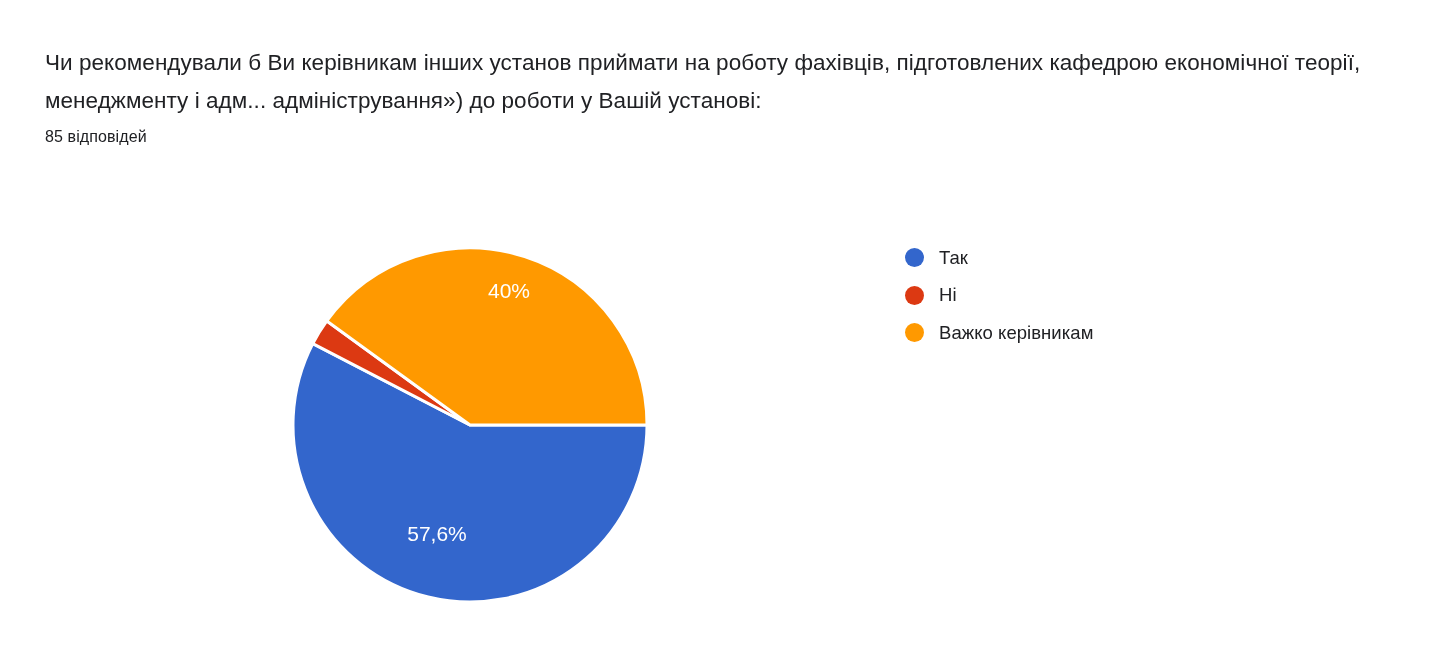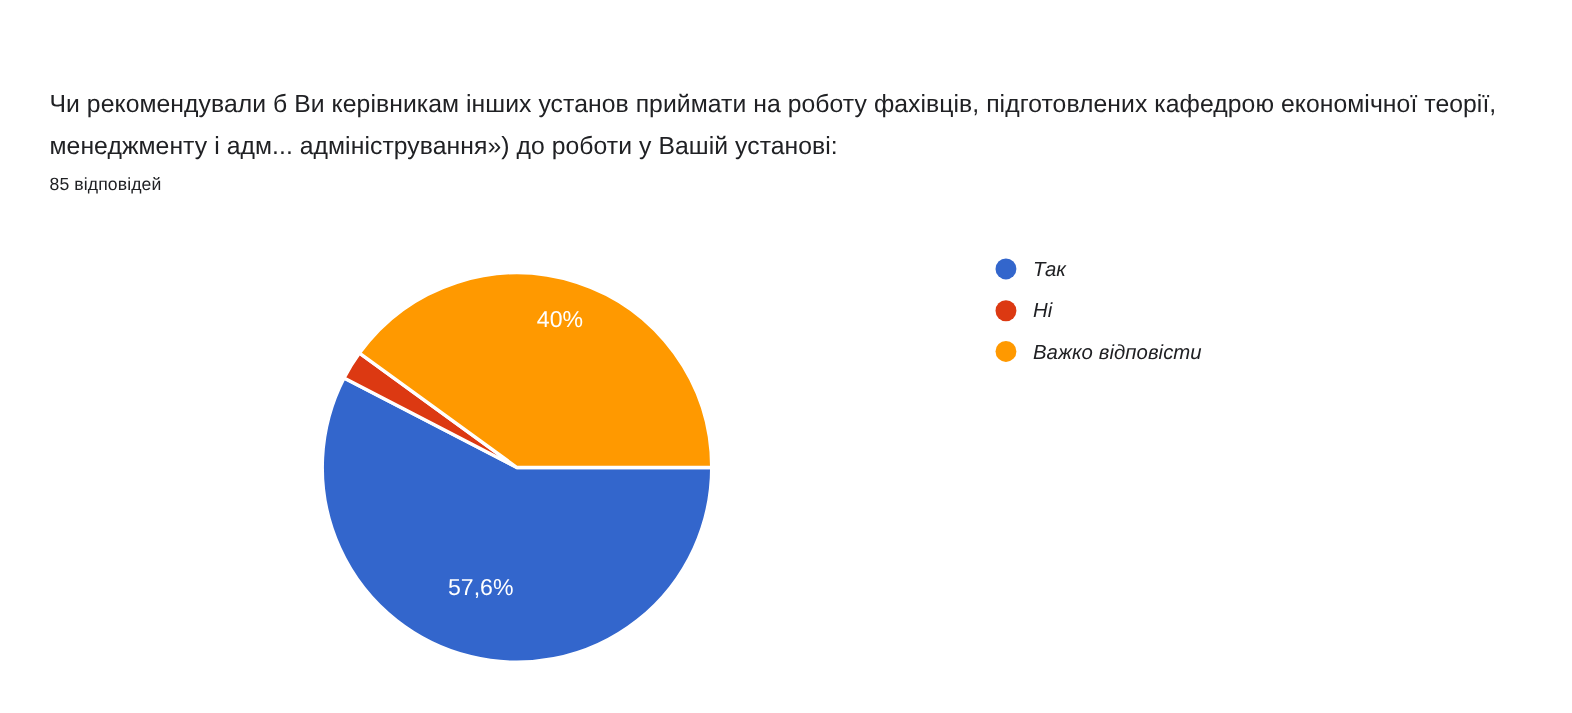--- a/index.html
+++ b/index.html
@@ -16,21 +16,20 @@
     overflow: hidden;
     position: relative;
   }
 
   
   .question-block {
     position: absolute;
     left: 45px;
     top: 44px;
     width: 1350px;
-    margin-top: 32px;
   }
   .question-title {
     font-size: 22.5px;
     line-height: 38px;
     font-weight: 400;
     color: #202124;
     letter-spacing: 0.05px;
     white-space: pre-line;
   }
   .response-count {
@@ -67,22 +66,21 @@
     font-size: 21px;
     fill: #ffffff;
     text-anchor: middle;
     dominant-baseline: middle;
   }
 
   
   .legend {
     position: absolute;
     left: 905px;
-    top: 36px;
-    font-style: italic;
+    top: 49px;
   }
   .legend-item {
     display: flex;
     align-items: center;
     height: 37.5px;
   }
   .legend-marker {
     width: 19px;
     height: 19px;
     border-radius: 50%;
@@ -132,17 +130,17 @@
       <span class="legend-label">Так</span>
     </div>
 
     <div class="legend-item">
       <span class="legend-marker" style="background:#dc3912"></span>
       <span class="legend-label">Ні</span>
     </div>
 
     <div class="legend-item">
       <span class="legend-marker" style="background:#ff9900"></span>
-      <span class="legend-label">Важко відповісти</span>
+      <span class="legend-label">Важко керівникам</span>
     </div>
 
   </div>
 </div>
 
 </body></html>

